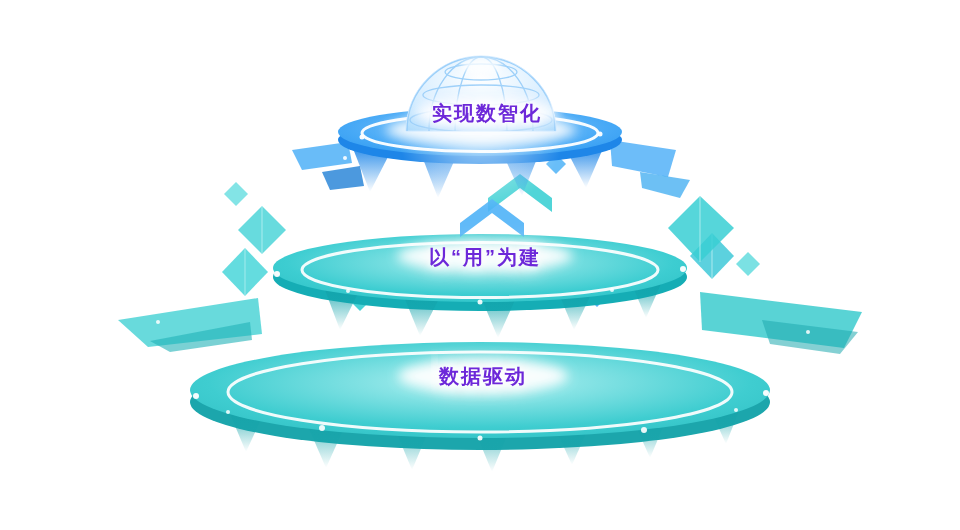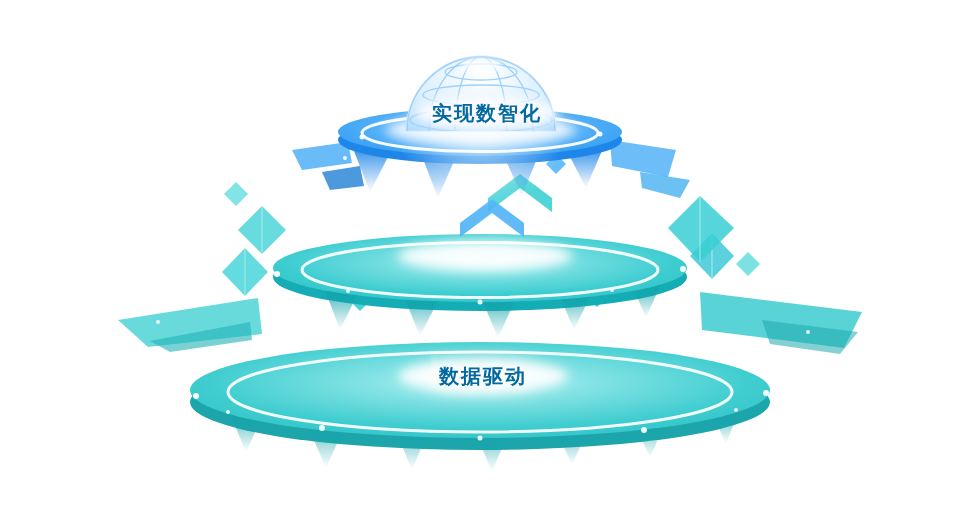--- a/index.html
+++ b/index.html
@@ -3,21 +3,21 @@
 <meta charset="utf-8">
 <style>
   html,body{margin:0;padding:0;background:#ffffff;}
   body{font-family:"Liberation Sans","DejaVu Sans",sans-serif;}
   .stage{position:relative;width:960px;height:530px;overflow:hidden;background:#ffffff;}
   .stage svg{position:absolute;left:0;top:0;}
   .tier-label{
     position:absolute;
     font-size:20px;
     font-weight:700;
-    color:#0369a1;
+    color:#6d28d9;
     letter-spacing:2px;
     text-align:center;
     text-shadow:0 0 6px #fff,0 0 12px #fff,0 0 20px #fff,0 0 28px #fff;
     white-space:nowrap;
     pointer-events:none;
   }
   .label-top{left:397px;top:100px;width:180px;}
   .label-middle{left:383px;top:244px;width:204px;}
   .label-bottom{left:390px;top:363px;width:186px;font-family:Liberation Mono, monospace;}
 </style>
@@ -216,16 +216,17 @@
   <g fill="#FFFFFF">
     <circle cx="158" cy="322" r="2" opacity="0.85"></circle>
     <circle cx="808" cy="332" r="2" opacity="0.85"></circle>
     <circle cx="270" cy="182" r="2" opacity="0.85"></circle>
     <circle cx="716" cy="182" r="2" opacity="0.85"></circle>
   </g>
 </svg>
 
   <div class="tier-label label-top">实现数智化</div>
 
+  <div class="tier-label label-middle">以“用”为建</div>
 
   <div class="tier-label label-bottom">数据驱动</div>
 
 </div>
 
 </body></html>

